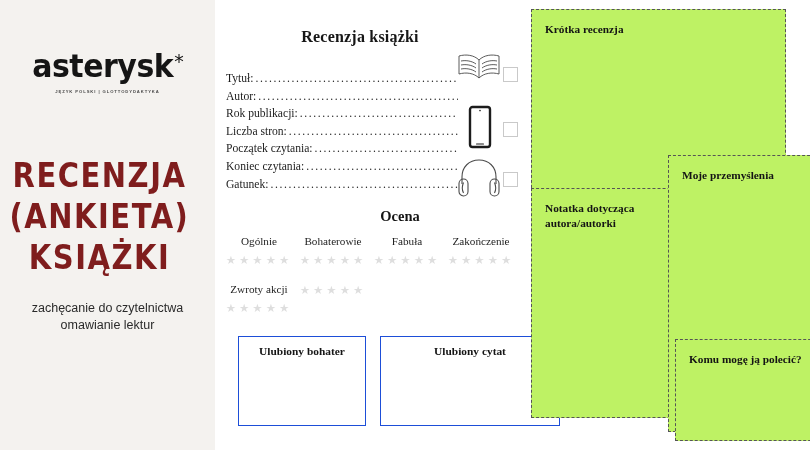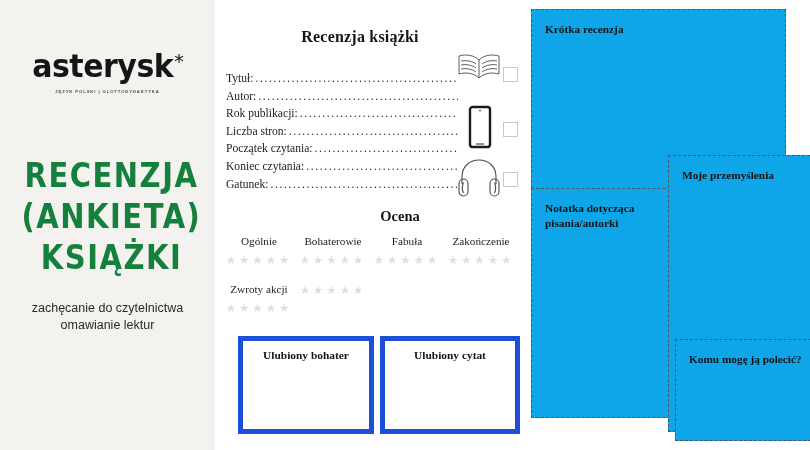--- a/index.html
+++ b/index.html
@@ -41,24 +41,24 @@
   }
   .brand-sub{
     position:absolute;top:89px;left:0;width:215px;text-align:center;
     font-family:"Liberation Sans", sans-serif;
     font-size:4.2px;
     letter-spacing:0.9px;
     color:#4c4c4c;
     font-weight:700;
   }
   .cover-title{
-    position:absolute;top:152px;left:12px;width:199px;text-align:center;
+    position:absolute;top:152px;left:0;width:199px;text-align:center;
     font-family:"DejaVu Sans", sans-serif;
     font-weight:700;
-    color:#15803d;
+    color:#7f1d1d;
   }
   .cover-title .ln{
     display:block;
     font-size:29px;
     line-height:41px;
     letter-spacing:1.5px;
     transform:scaleY(1.18);
     transform-origin:center top;
   }
   .cover-desc{
@@ -108,34 +108,34 @@
   .rate-cell{text-align:center;}
   .rate-label{font-size:11.2px;color:#1d1d1d;line-height:15px;padding-bottom:3px;}
   .rate-stars{
     font-family:"DejaVu Sans", sans-serif;
     font-size:11.5px;color:#dedede;letter-spacing:3px;line-height:16px;
     padding-bottom:14px;
   }
 
   
   .mini-box{
-    position:absolute;border:5px solid #1d4ed8;background:#fff;
+    position:absolute;border:1px solid #1d4ed8;background:#fff;
   }
   .mini-box .mb-label{
     position:absolute;left:0;top:8px;width:100%;text-align:center;
     font-size:11.4px;font-weight:700;color:#151515;
   }
   #box-hero{left:238px;top:336px;width:126px;height:88px;}
-  #box-quote{left:380px;top:336px;width:130px;height:88px;}
+  #box-quote{left:380px;top:336px;width:130px;height:88px;padding-left:48px;}
 
   
   .note-box{
     position:absolute;
     border:1px dashed #555;
-    background:#0ea5e9;
+    background:#bef264;
   }
   .note-box > .nb-label{
     position:absolute;
     font-size:11.3px;font-weight:700;color:#141414;line-height:14.5px;
     left:13px;top:12px;white-space:pre-line;
   }
   #note-krotka{left:531px;top:9px;width:253px;height:187px;}
   #note-autora{left:531px;top:188px;width:168px;height:228px;}
   #note-mysli{left:668px;top:155px;width:150px;height:275px;}
   #note-polecic{left:675px;top:339px;width:144px;height:100px;}
@@ -274,21 +274,21 @@
   <div class="mini-box" id="box-quote">
     <div class="mb-label">Ulubiony cytat</div>
   </div>
 
   <div class="note-box" id="note-krotka">
     <div class="nb-label">Krótka recenzja</div>
   </div>
 
   <div class="note-box" id="note-autora">
     <div class="nb-label">Notatka dotycząca
-pisania/autorki</div>
+autora/autorki</div>
   </div>
 
   <div class="note-box" id="note-mysli">
     <div class="nb-label">Moje przemyślenia</div>
   </div>
 
   <div class="note-box" id="note-polecic">
     <div class="nb-label">Komu mogę ją polecić?</div>
   </div>
 

